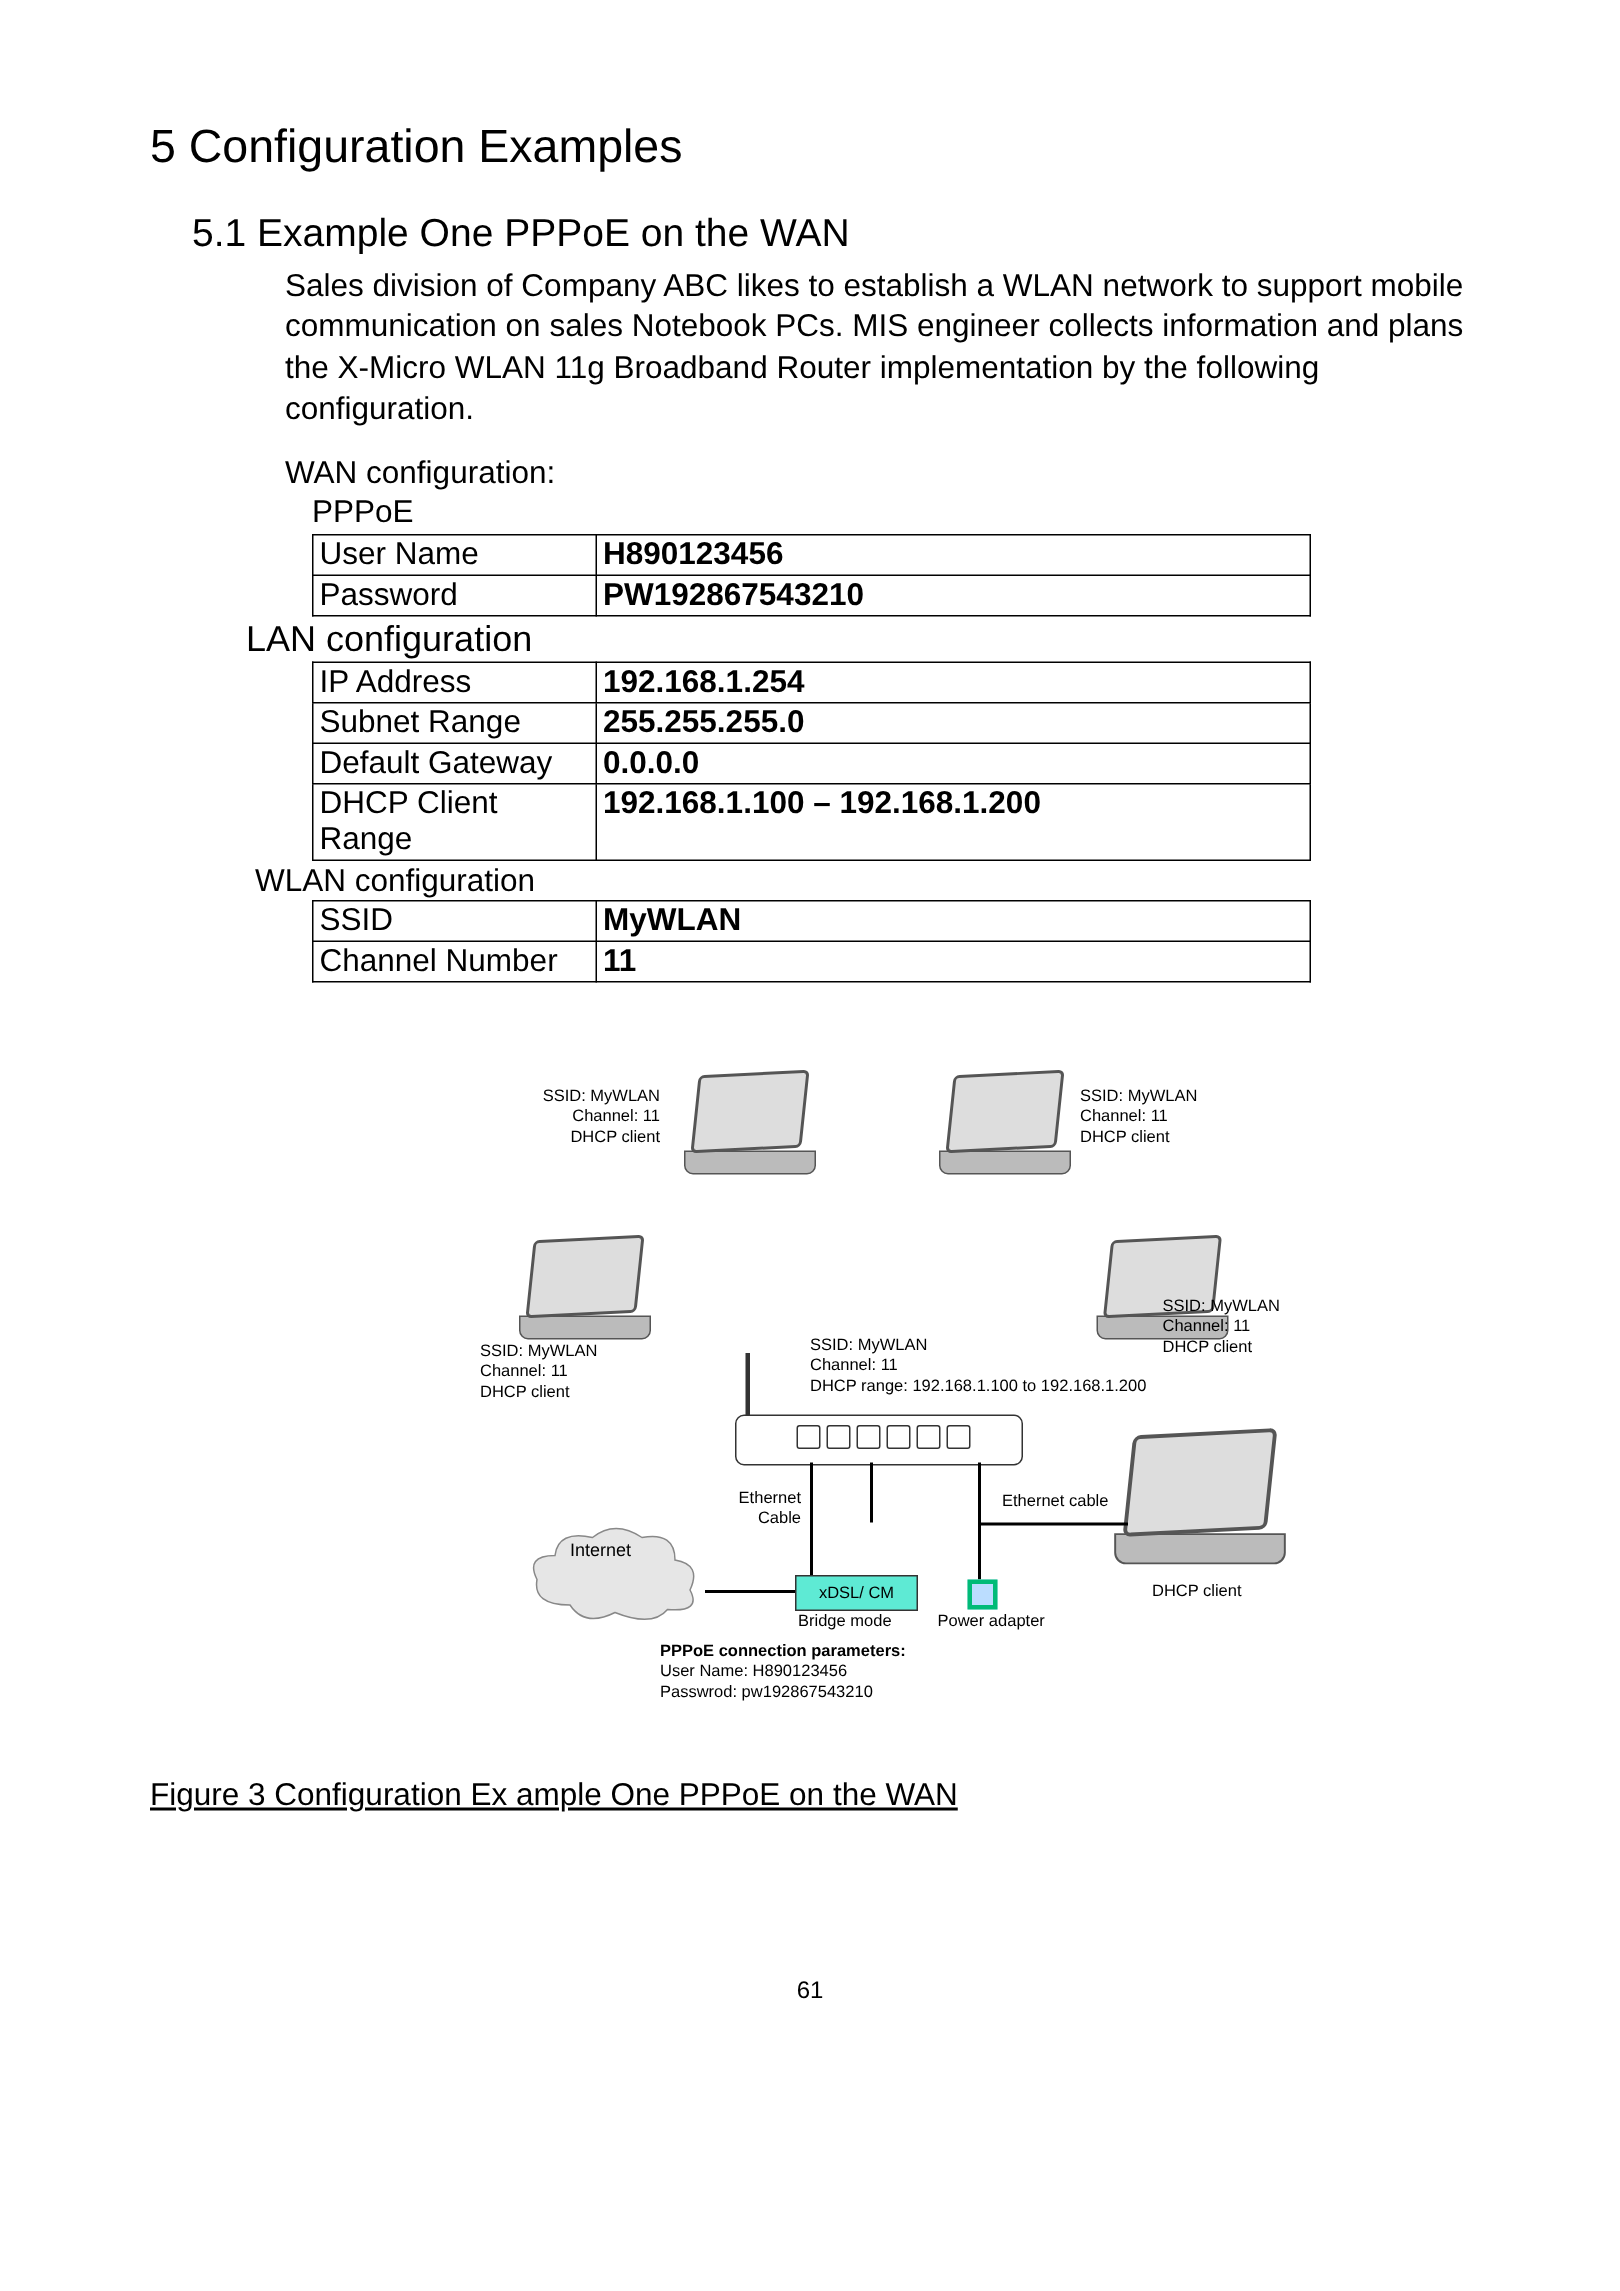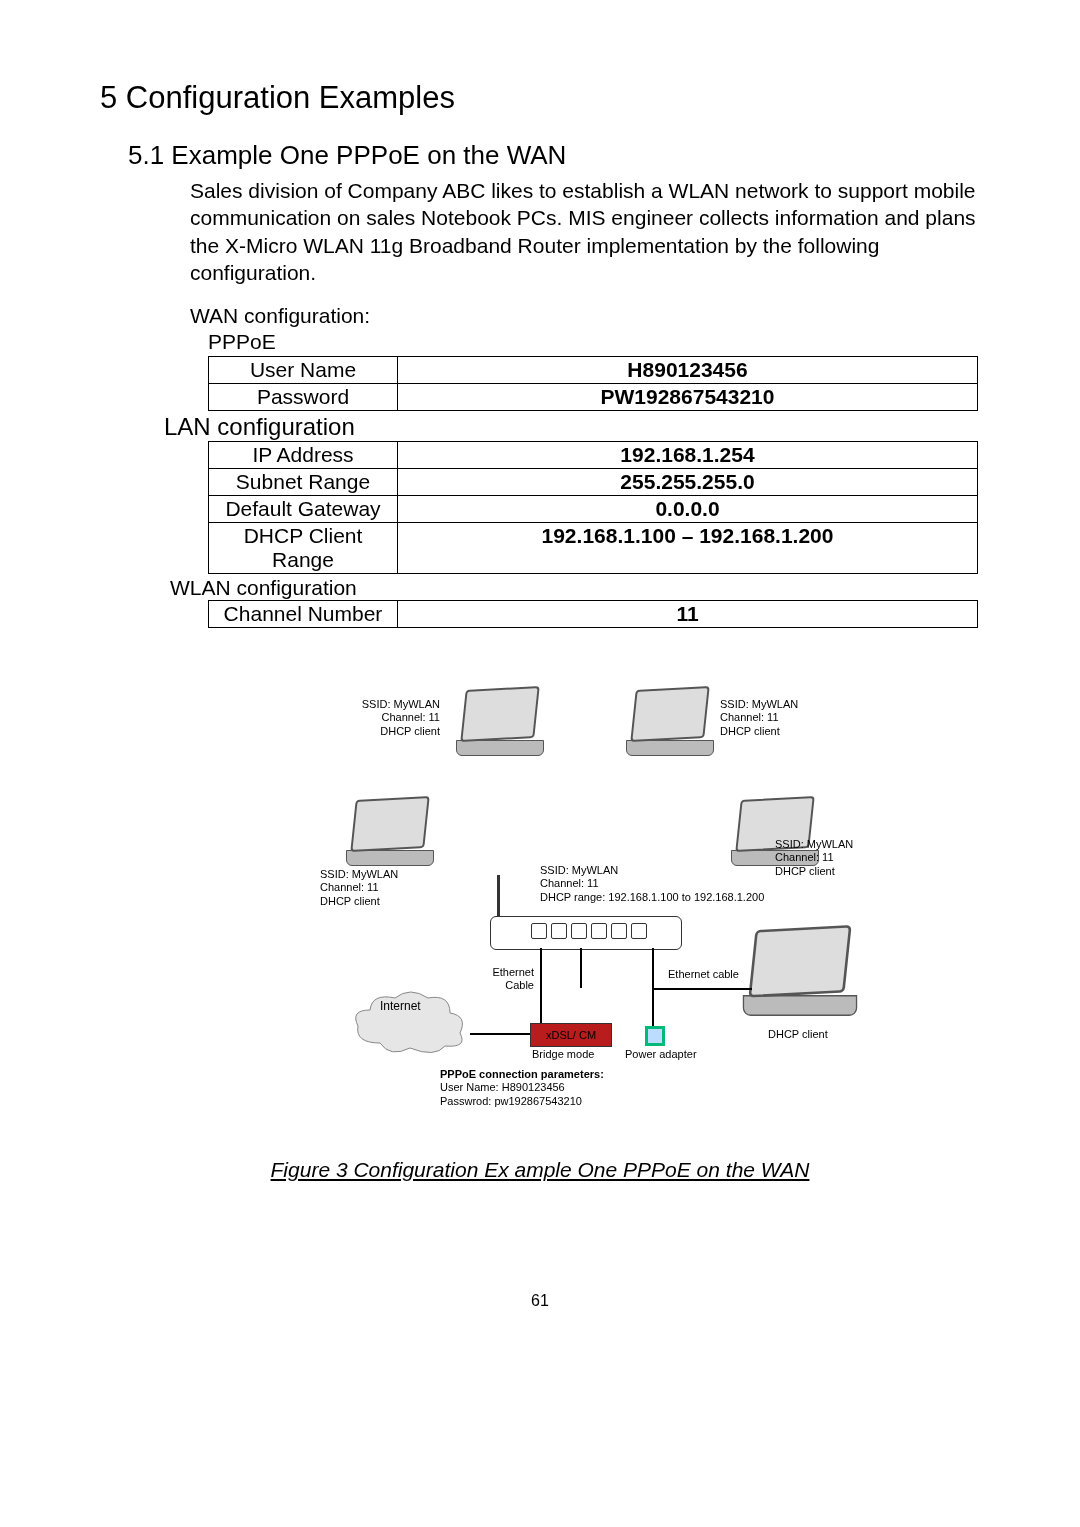--- a/index.html
+++ b/index.html
@@ -31,22 +31,21 @@
     margin: 4px 0 2px 90px;
     font-size: 21px;
   }
   .sub-label {
     margin: 0 0 2px 108px;
     font-size: 21px;
   }
   table.cfg {
     border-collapse: collapse;
     margin: 0 0 2px 108px;
-    width: 770px;
-    text-align: center;
+    width: 666px;
   }
   table.cfg td {
     border: 1px solid #000;
     padding: 1px 4px;
     vertical-align: top;
     font-size: 21px;
   }
   table.cfg td.lbl { width: 180px; }
   table.cfg td.val { font-weight: bold; }
   .lan-label { margin-left: 64px; font-size:24px; }
@@ -109,43 +108,41 @@
     width:14px;height:14px;border:1px solid #333;border-radius:2px;display:block;
   }
   .xdsl {
     position:absolute;
     width:80px;height:22px;
     border:1px solid #333;
     left:310px;top:335px;
     text-align:center;
     font-size:11px;
     line-height:22px;
-    background:#b91c1c;
+    background:#5eead4;
   }
   .cloud {
     position:absolute;
     left:130px;top:300px;
     width:120px;height:70px;
   }
   .cloud svg{width:100%;height:100%;}
   .line{position:absolute;background:#000;}
   .vl{width:1.5px;}
   .hl{height:1.5px;}
   .powersq{
     position:absolute;
     width:14px;height:14px;
     border:3px solid #0b7;
     left:425px; top:338px;
     background:#bdf;
   }
   .figcap{
-    text-align:center;
     font-size:21px;
     margin-top:20px;
-    font-style:italic;
   }
   .figcap span{ text-decoration: underline; }
   .pagenum{
     text-align:center;
     font-size:16px;
     margin-top:110px;
   }
   .pppoe-note{
     position:absolute;left:220px;top:380px;font-size:11px;line-height:1.2;
   }
@@ -191,20 +188,24 @@
   <tr>
         <td class="lbl">DHCP Client Range</td>
         <td class="val">192.168.1.100 – 192.168.1.200</td>
       </tr>
 </tbody>
   </table>
 
 <div class="wlan-label">WLAN configuration</div>
 <table class="cfg">
   <tbody>
+      <tr>
+        <td class="lbl">SSID</td>
+        <td class="val">MyWLAN</td>
+      </tr>
   <tr>
         <td class="lbl">Channel Number</td>
         <td class="val">11</td>
       </tr>
 </tbody>
   </table>
 
 <div class="diagram">
 
   <div class="laptop" style="left:230px;top:0;">

